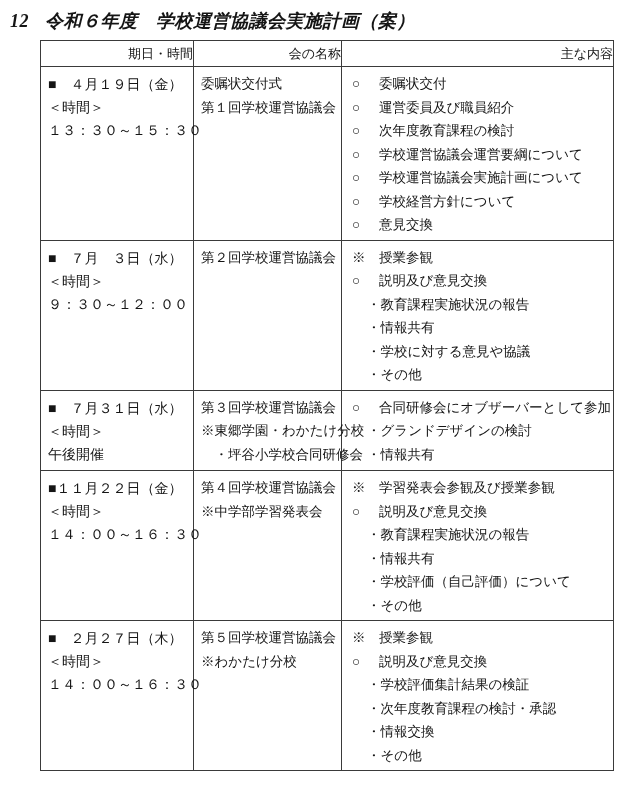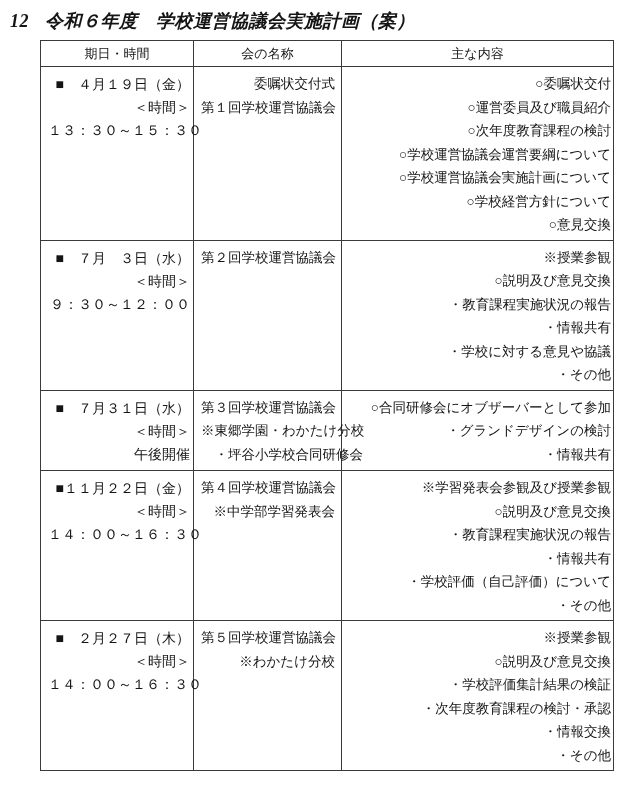--- a/index.html
+++ b/index.html
@@ -28,27 +28,26 @@
     table-layout: fixed;
     width: 573px;
     margin-left: 40px;
     background: #fff;
   }
   .schedule-table th,
   .schedule-table td {
     border: 1px solid #3a3a3a;
     vertical-align: top;
     background: #fff;
-    text-align: right;
   }
   .schedule-table th {
     height: 26px;
     font-weight: normal;
     font-size: 13px;
-    text-align: center;
+    text-align: right;
     vertical-align: middle;
     padding: 2px 0;
   }
 
   td.date-cell {
     font-size: 14px;
     padding: 6px 3px 4px 7px;
     line-height: 23px;
     white-space: nowrap;
   }

